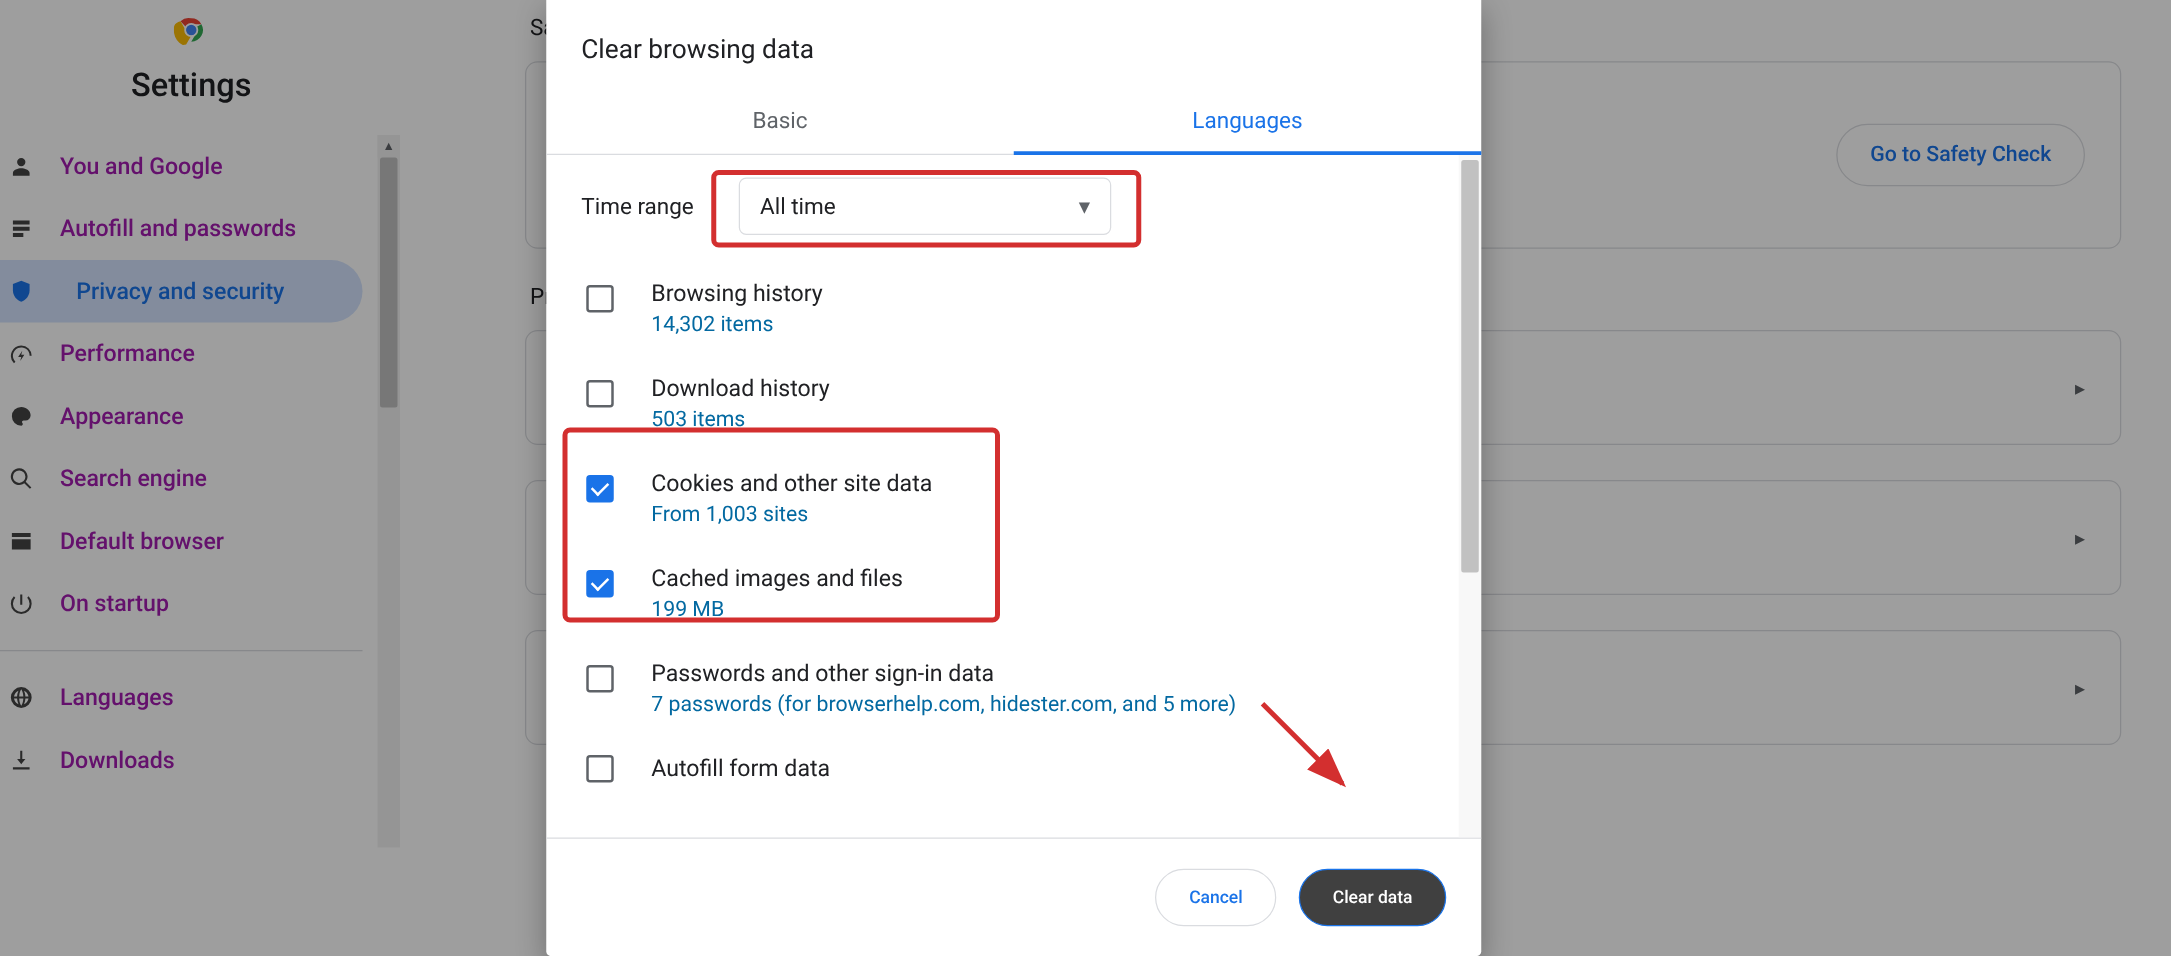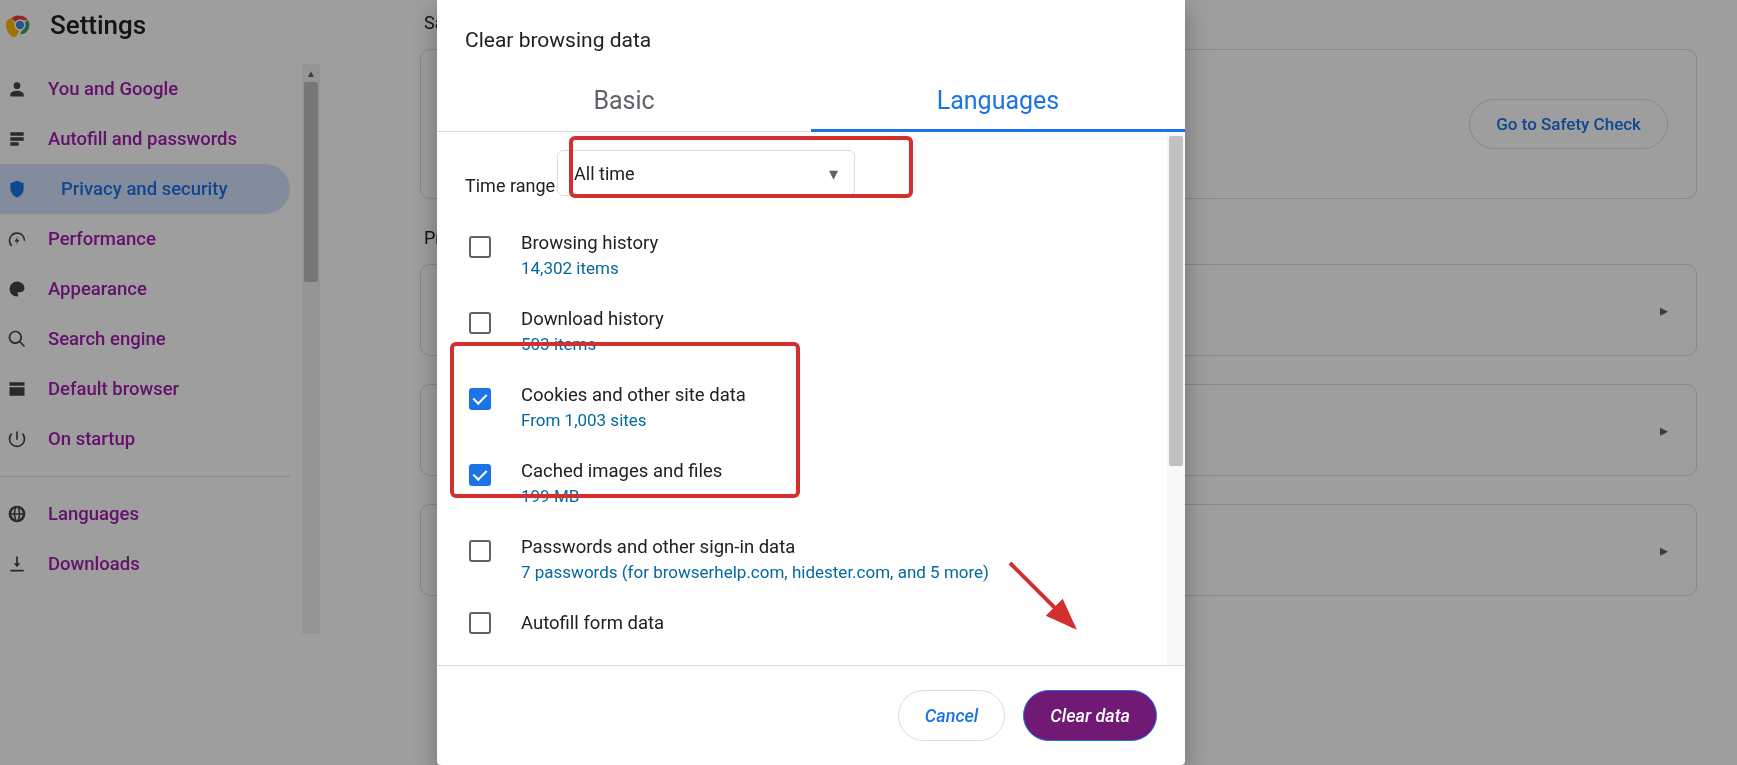--- a/index.html
+++ b/index.html
@@ -1,21 +1,21 @@
 <!DOCTYPE html>
 <html><head>
 <meta charset="utf-8">
 <style>
 * { margin:0; padding:0; box-sizing:border-box; font-family:"Segoe UI",Roboto,Arial,sans-serif; }
 body { width:1737px; height:765px; background:#fff; position:relative; overflow:hidden; }
 
 
 .bg { position:absolute; inset:0; display:flex; }
 .sidebar { width:320px; background:#fff; padding-top:0; }
-.app-title { display:flex; align-items:center; gap:16px; padding:10px 20px 24px 6px; }
+.app-title { display:flex; align-items:center; gap:16px; padding:10px 20px 24px 6px;flex-direction:column; }
 .chrome-logo { width:28px; height:28px; border-radius:50%; display:flex; align-items:center; justify-content:center; overflow:hidden; }
 .app-title h1 { font-size:26px; font-weight:500; color:#202124; }
 .nav { position:relative; }
 .nav-scrollbar { position:absolute; right:0; top:0; width:18px; height:570px; background:#f1f1f1; }
 .nav-scrollbtn { width:18px; height:18px; background:#f1f1f1; display:flex; align-items:center; justify-content:center; color:#5f6368; font-size:10px; }
 .nav-scrollthumb { position:absolute; left:2px; top:18px; width:14px; height:200px; background:#c1c1c1; border-radius:2px; }
 .nav-item { display:flex; align-items:center; gap:20px; padding:14px 20px 14px 6px; border-radius:0 28px 28px 0; margin-right:30px; cursor:pointer; }
 .nav-item.active { background:#d3e3fd;gap:33px; }
 .nav-item .ic { width:22px; height:22px; display:flex; align-items:center; justify-content:center; color:#444; flex:0 0 22px; }
 .nav-item.active .ic { color:#1a73e8; }
@@ -31,43 +31,43 @@
 .safety-btn { border:1px solid #dadce0; background:#fff; color:#1a73e8; font-size:17px; font-weight:500; padding:14px 26px; border-radius:28px; }
 .section-label { font-size:18px; color:#202124; margin:4px 0 16px 4px; }
 
 
 .overlay { position:absolute; inset:0; background:rgba(0,0,0,0.38); }
 
 
 .dialog { position:absolute; left:437px; top:0; width:748px; height:765px; background:#fff; border-radius:0 0 4px 4px; box-shadow:0 8px 24px rgba(0,0,0,.3); display:flex; flex-direction:column; }
 .dlg-title { font-size:21px; color:#202124; padding:28px 28px 20px 28px; font-weight:400; }
 .tabs { display:flex; border-bottom:1px solid #dadce0; }
-.tab { flex:1; text-align:center; padding:14px 10px 16px; font-size:25px; color:#5f6368; cursor:pointer; position:relative; }
+.tab { flex:1; text-align:center; padding:14px 10px 16px; font-size:18px; color:#5f6368; cursor:pointer; position:relative; }
 .tab.active { color:#1a73e8; }
 .tab.active::after { content:""; position:absolute; left:0; right:0; bottom:-1px; height:3px; background:#1a73e8; }
 
 .dlg-body { flex:1; overflow:hidden; position:relative; padding:18px 8px 0 28px; }
 .dlg-scrollbar { position:absolute; right:0; top:0; width:18px; bottom:0; background:#f8f8f8; }
 .dlg-thumb { position:absolute; left:2px; top:4px; width:14px; height:330px; background:#c1c1c1; border-radius:2px; }
 
-.time-row { display:flex; align-items:flex-end; gap:2px; margin-bottom:24px; }
+.time-row { display:flex; align-items:center; gap:36px; margin-bottom:24px; }
 .time-label { font-size:18px; color:#202124; }
 .time-select { width:298px; height:46px; border:1px solid #dadce0; border-radius:6px; padding:0 16px; display:flex; align-items:center; justify-content:space-between; font-size:18px; color:#202124; cursor:pointer; }
 
 .opt { display:flex; gap:30px; padding:12px 0 18px 4px; align-items:flex-start; }
 .cb { width:22px; height:22px; border:2px solid #5f6368; border-radius:3px; flex:0 0 22px; margin-top:4px; cursor:pointer; display:flex; align-items:center; justify-content:center; }
 .cb.checked { background:#1a73e8; border-color:#1a73e8; }
 .cb.checked::after { content:""; width:6px; height:11px; border:solid #fff; border-width:0 2.5px 2.5px 0; transform:rotate(45deg); margin-top:-3px; }
 .opt-txt .t1 { font-size:18.5px; color:#202124; margin-bottom:4px; }
 .opt-txt .t2 { font-size:17px; color:#0369a1; }
 
 .dlg-footer { border-top:1px solid #dadce0; padding:24px 28px; display:flex; justify-content:flex-end; gap:18px; }
-.btn { font-size:18px; font-weight:500; padding:14px 26px; border-radius:26px; cursor:pointer;font-style:italic; }
+.btn { font-size:14px; font-weight:500; padding:14px 26px; border-radius:26px; cursor:pointer; }
 .btn-cancel { background:#fff; border:1px solid #dadce0; color:#1a73e8; }
-.btn-primary { background:#701a75; border:1px solid #1a73e8; color:#fff; }
+.btn-primary { background:#404040; border:1px solid #1a73e8; color:#fff; }
 
 
 .hl { position:absolute; border:4px solid #d32f2f; border-radius:6px; pointer-events:none; }
 .arrow { position:absolute; pointer-events:none; }
 </style>
 </head>
 <body>
 
 <div class="bg">
   <aside class="sidebar">

